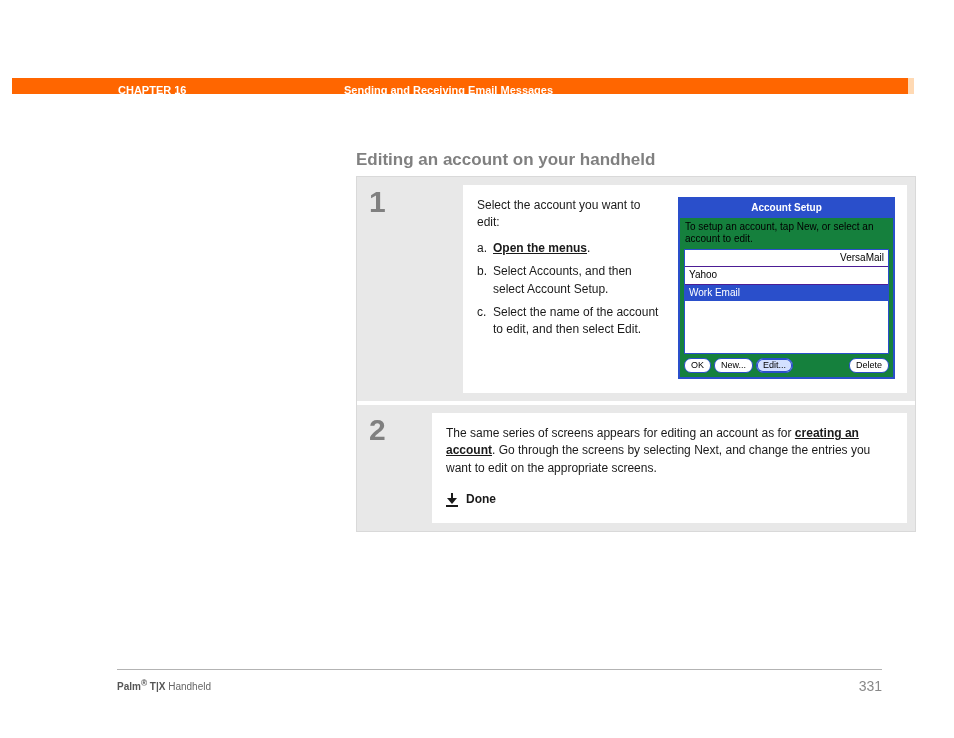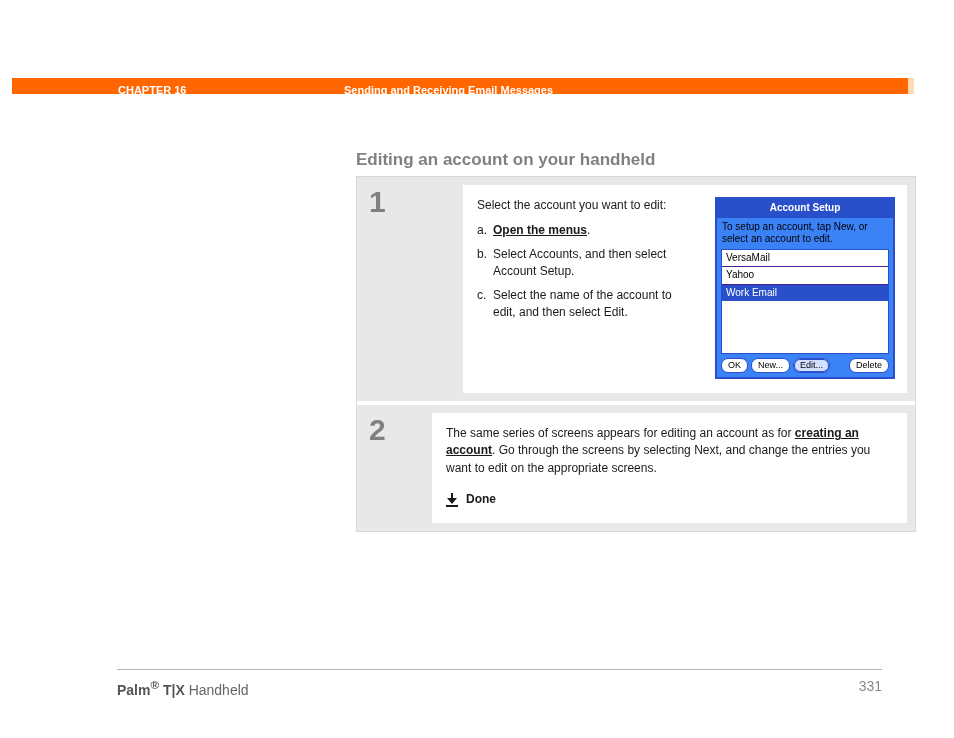--- a/index.html
+++ b/index.html
@@ -85,24 +85,24 @@
     .step-text { flex: 1; min-width: 0; }
     .step-text p { margin-bottom: 8px; }
     .subitem {
       display: flex;
       margin: 6px 0;
     }
     .subitem .letter { width: 16px; flex-shrink: 0; }
     .subitem .txt { flex: 1; }
     .link { text-decoration: underline; font-weight: bold; cursor: pointer; }
     .palm-screen {
-      width: 180px;
+      width: 217px;
       flex-shrink: 0;
       border: 2px solid #2a4fcb;
-      background: #3b82f6;
+      background: #15803d;
       font-family: Verdana, sans-serif;
       font-size: 10px;
     }
     .palm-title {
       background: #2a4fcb;
       color: #fff;
       font-weight: bold;
       padding: 2px 0;
       text-align: center;
     }
@@ -114,21 +114,21 @@
     .palm-list {
       margin: 0 4px;
       border: 1px solid #2a4fcb;
       background: #fff;
     }
     .palm-item {
       padding: 1px 4px;
       color: #000;
       border-top: 1px solid #4c1d95;
     }
-    .palm-item:first-child { border-top: none; }
+    .palm-item:first-child { border-top: none; text-align: right; }
     .palm-item.selected { background: #2a4fcb; color: #fff; }
     .palm-spacer { height: 52px; }
     .palm-buttons {
       display: flex;
       padding: 4px 4px 4px 4px;
       gap: 3px;
       align-items: center;
     }
     .palm-btn {
       border: 1px solid #2a4fcb;
@@ -186,21 +186,21 @@
       left: 117px;
       right: 72px;
       top: 669px;
       height: 1px;
       background: #b3b3b3;
     }
     .footer-left {
       position: absolute;
       left: 117px;
       top: 678px;
-      font-size: 14px;
+      font-size: 10px;
       color: #666;
     }
     .footer-left b { color: #555; }
     .footer-right {
       position: absolute;
       right: 72px;
       top: 678px;
       font-size: 14px;
       color: #888;
     }

